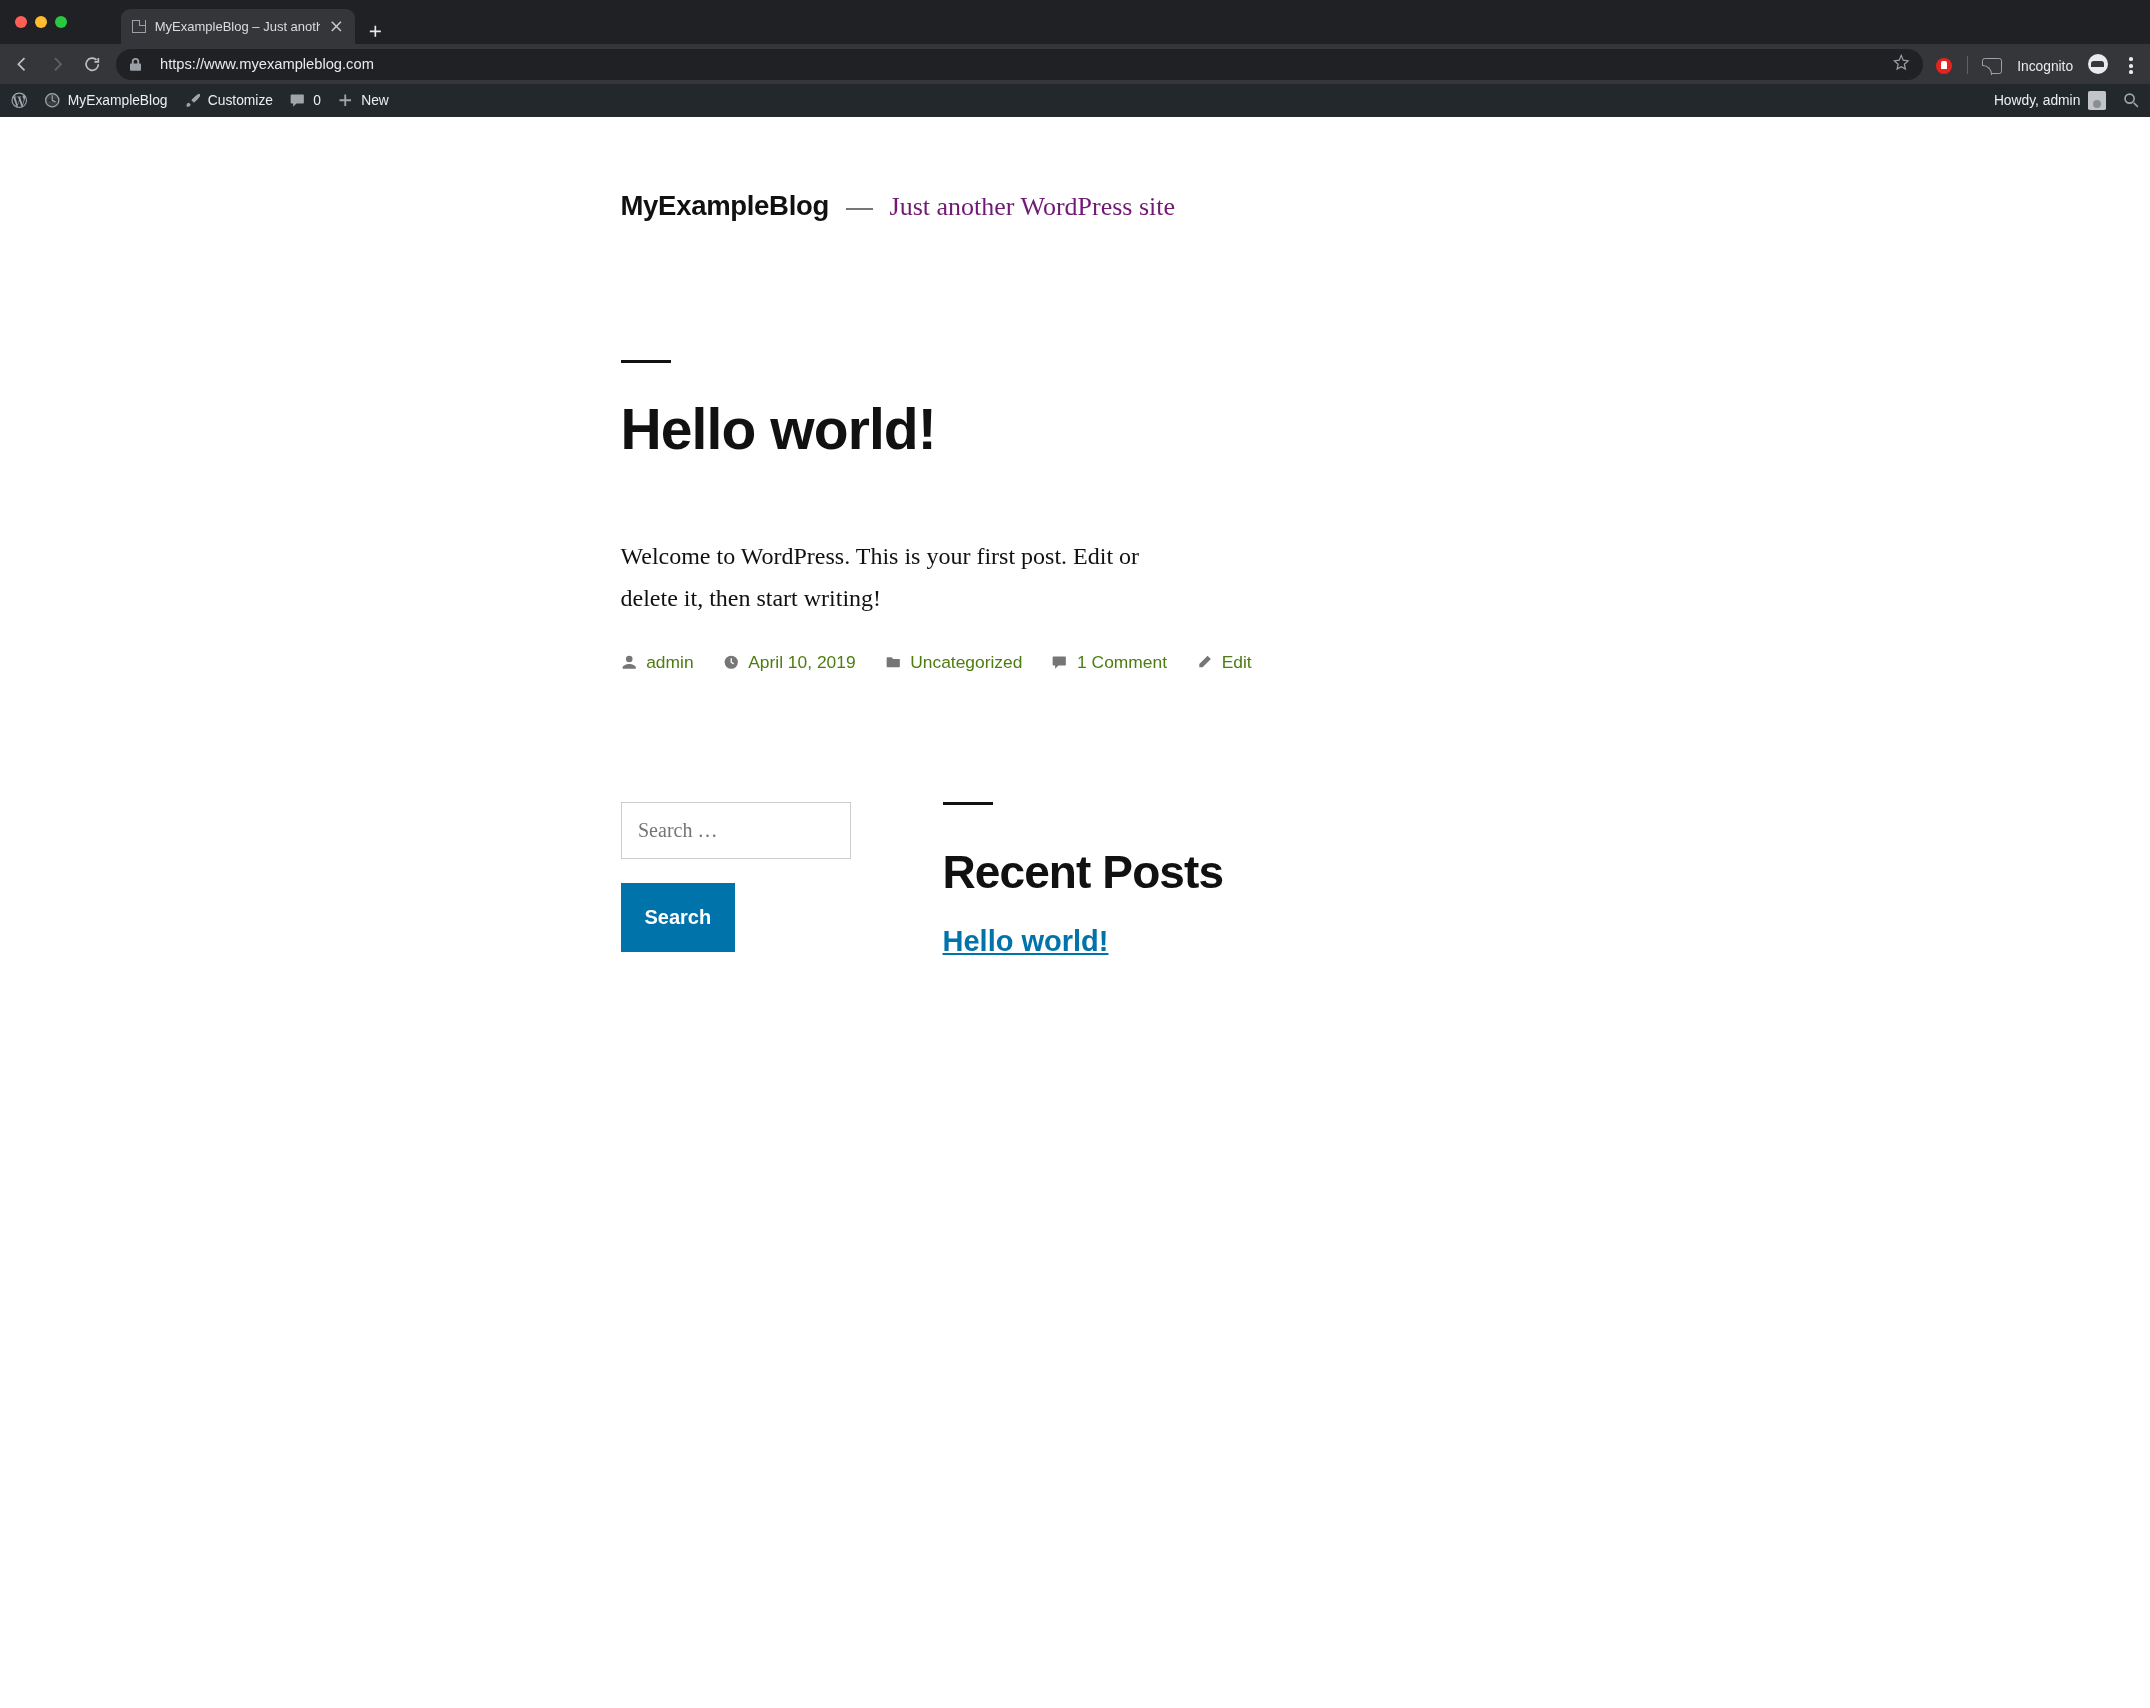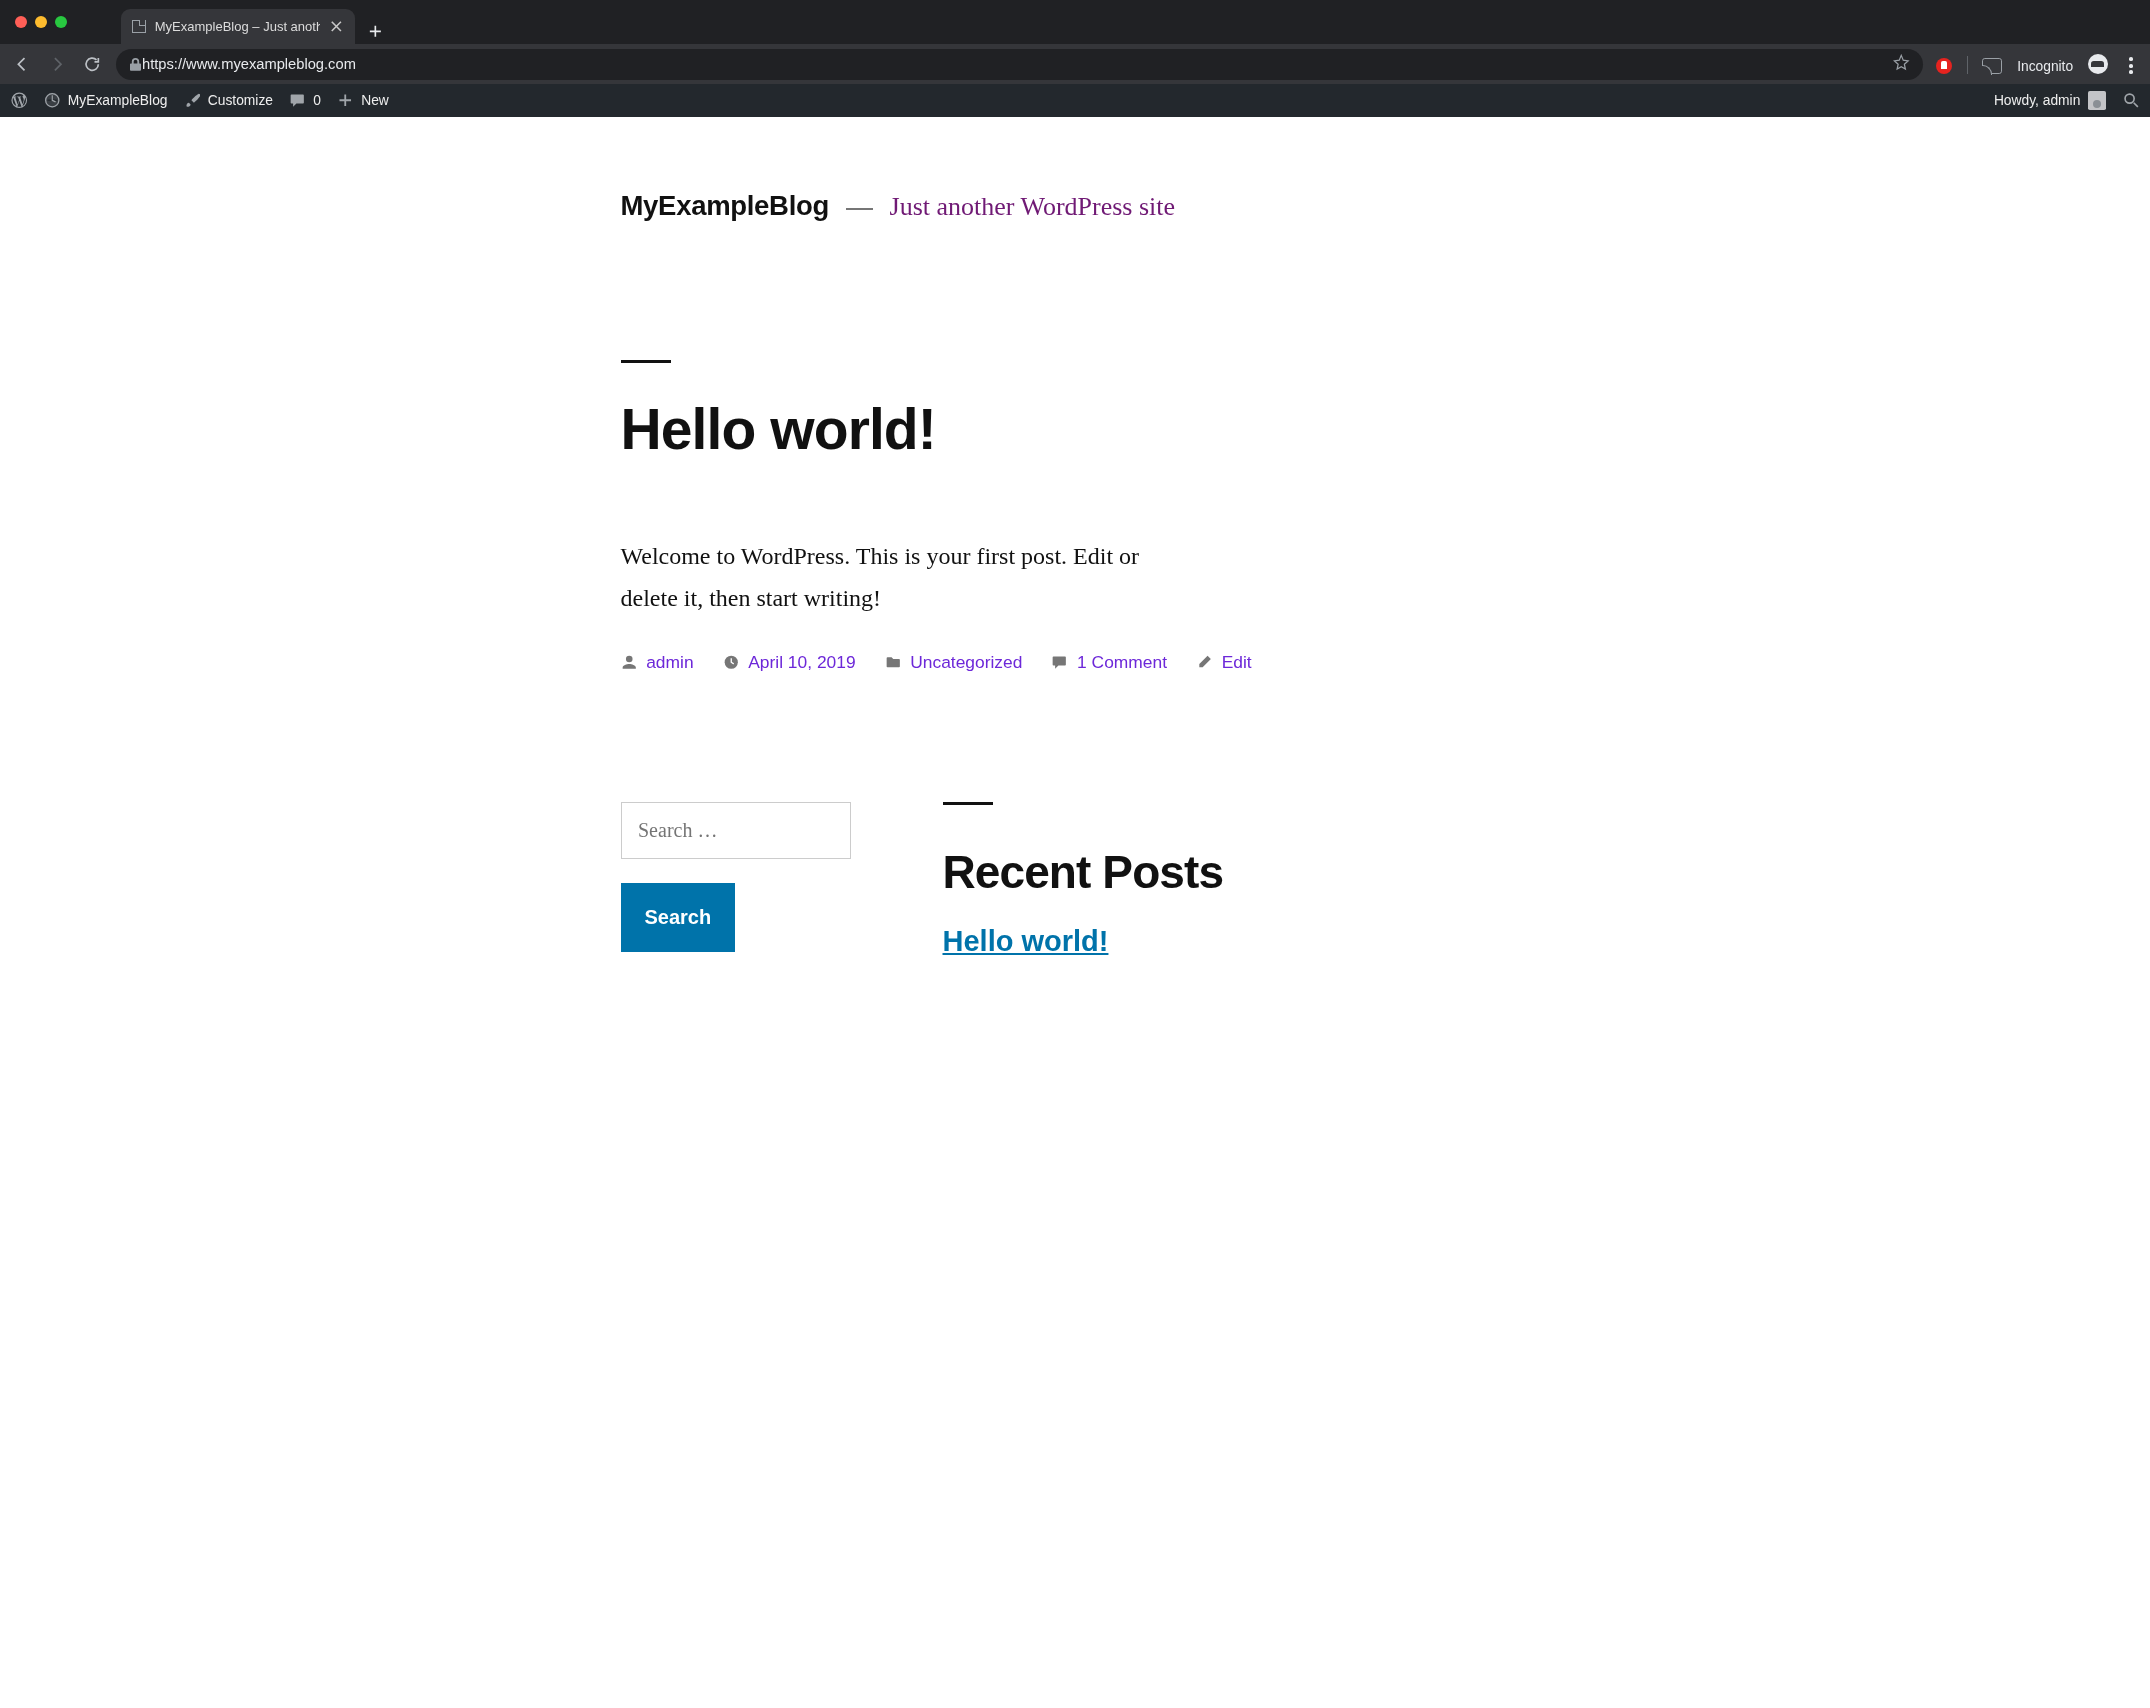--- a/index.html
+++ b/index.html
@@ -102,21 +102,21 @@
   .addr-btn.disabled { color: #5f6368; cursor: default; }
   .addr-btn svg { width: 18.4px; height: 18.4px; }
 
   .omnibox {
     flex: 1;
     background: #202124;
     border-radius: 20px;
     height: 31px;
     display: flex;
     align-items: center;
-    gap: 0;
+    gap: 18px;
     padding: 0 13px;
     color: #e8eaed;
     font-size: 14.7px;
   }
   .omnibox .lock {
     color: #9aa0a6;
     display:flex;align-items:center;
   }
   .omnibox .url { flex: 1; }
   .omnibox .star { color: #9aa0a6; cursor: pointer; }
@@ -241,21 +241,21 @@
     line-height: 1.75;
     color: #111;
     max-width: 569px;
     margin-bottom: 33px;
   }
   .entry-meta {
     display: flex;
     flex-wrap: wrap;
     gap: 27.5px 29px;
     font-size: 17.4px;
-    color: #6d28d9;
+    color: #4d7c0f;
     font-family: -apple-system, BlinkMacSystemFont, "Segoe UI", Helvetica, Arial, sans-serif;
     margin-bottom: 129px;
   }
   .meta-item { display:flex; align-items:center; gap:9.2px; cursor:pointer; }
   .meta-item svg { width: 16.5px; height:16.5px; fill:#767676; }
 
   .footer-widgets {
     display:flex;
     gap: 92px;
     align-items: flex-start;

